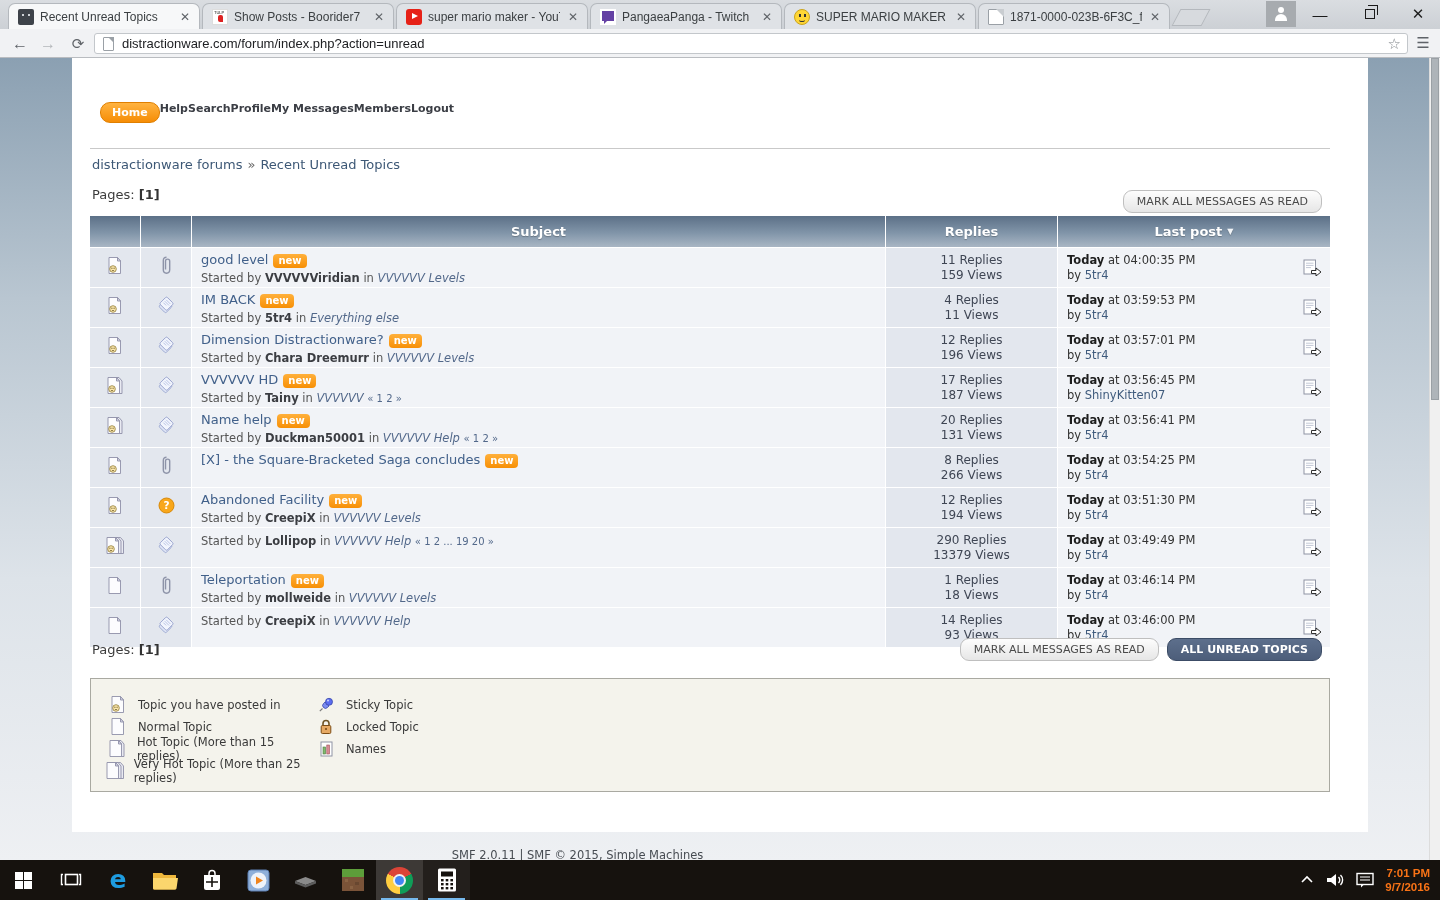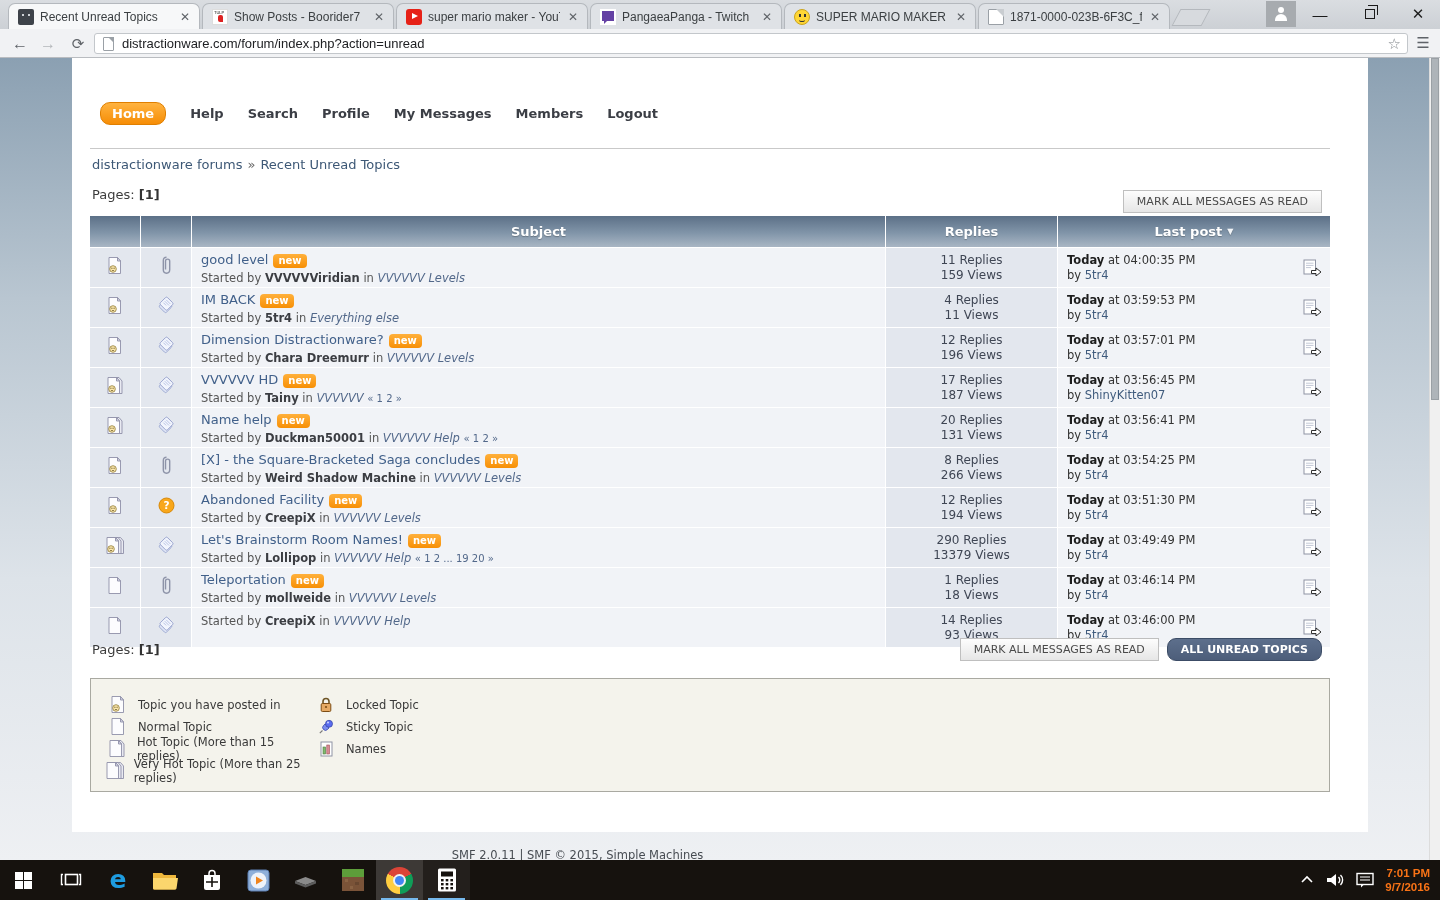--- a/index.html
+++ b/index.html
@@ -49,37 +49,37 @@
   .menu-ic { position:absolute; right:6px; top:5px; font-size:15px; color:#5f6368; width:22px; text-align:center; }
 
   
   .page { position:absolute; top:58px; left:0; width:1440px; height:802px;
     background:linear-gradient(180deg,#8ba0b2 0%,#b9c6d1 30%,#dde3e9 65%,#eef0f3 100%); }
   .vscroll { position:absolute; right:0; top:0; width:11px; height:802px; background:#f0f0f0; border-left:1px solid #dcdcdc; }
   .vthumb { position:absolute; left:1px; right:1px; top:0; height:342px; background:#aeb4b9; border:1px solid #9aa0a5; }
   .panel { position:absolute; left:72px; top:0; width:1296px; height:774px; background:#ffffff;
     font-family:"DejaVu Sans", sans-serif; }
 
-  .mainmenu { position:absolute; left:28px; top:44px; display:flex; align-items:center; gap:24px;
-    font-size:13px; font-weight:bold; color:#3b3e45; }
+  .mainmenu { position:absolute; left:28px; top:44px; display:flex; align-items:flex-start; 
+    font-size:11px; font-weight:bold; color:#3b3e45; }
   .mainmenu a { cursor:pointer; }
   .home-pill { background:linear-gradient(#ffb340,#f68d06); color:#fff; padding:3px 11px;
     border-radius:10px; border:1px solid #e07f00; }
 
   .divider { position:absolute; left:18px; top:90px; width:1240px; height:1px; background:#c9c9c9; }
   .breadcrumb { position:absolute; left:20px; top:99px; font-size:13px; color:#3d5876; }
   .breadcrumb .sep { color:#666; margin:0 5px; }
 
   .pages-line { font-size:13px; color:#3c3c3c; }
   .pages-line b { color:#333; }
   .pages-top { position:absolute; left:20px; top:129px; }
   .pages-bottom { position:absolute; left:20px; top:584px; }
 
   .btn-gray { display:inline-block; background:linear-gradient(#fdfdfd,#e6e6e6); border:1px solid #bfbfbf;
-    border-radius:0; padding:4px 13px; font-size:11px; color:#4a4a4a; cursor:pointer;
+    border-radius:9px; padding:4px 13px; font-size:11px; color:#4a4a4a; cursor:pointer;
     font-family:"DejaVu Sans", sans-serif; }
   .btn-blue { display:inline-block; background:linear-gradient(#5d6f8c,#4d5e7a); border:1px solid #3c4c66;
     border-radius:9px; padding:4px 13px; font-size:11px; color:#fff; font-weight:bold; cursor:pointer;
     font-family:"DejaVu Sans", sans-serif; }
   .markread-top { position:absolute; right:46px; top:132px; }
   .bottom-btns { position:absolute; right:46px; top:580px; display:flex; gap:8px; }
 
   .ttable { position:absolute; left:18px; top:158px; width:1240px; display:flex; flex-direction:column; gap:1px; }
   .thead, .trow { display:grid; grid-template-columns:50px 50px 1fr 171px 272px; column-gap:1px; }
   .thead { height:31px; }
@@ -455,21 +455,20 @@
                   <path d="M4.8 14.2q1.2 1.1 2.4 0" stroke="#5f501d" fill="none" stroke-width="0.7"></path>
                 </svg></span>
             </div>
             <div class="cell c-icon">
               <span><svg width="13" height="21" viewBox="0 0 13 21">
                   <path d="M6.5 2.2c-1.9 0-3.2 1.3-3.2 3.2v9.4c0 2 1.4 3.4 3.2 3.4s3.2-1.4 3.2-3.4V6.2c0-1.2-.9-2.1-2.1-2.1s-2.1.9-2.1 2.1v8.2" fill="none" stroke="#8d93a8" stroke-width="1.4"></path>
                 </svg></span>
             </div>
             <div class="cell c-subject">
               <div class="subj-line"><a class="subj">[X] - the Square-Bracketed Saga concludes</a><span class="new-badge">new</span></div>
-              <div class="byline">Started by <b class="starter">Weird Shadow Machine</b> in <i class="board">VVVVVV Levels</i></div>
             </div>
             <div class="cell c-replies">
               <div>8 Replies</div>
               <div>266 Views</div>
             </div>
             <div class="cell c-last">
               <div><b>Today</b> <span>at 03:54:25 PM</span><br>by <span class="lp-by">5tr4</span></div>
               <a class="lp-ic"><svg width="19" height="17" viewBox="0 0 19 17">
                   <rect x="1" y="1" width="11.5" height="14" fill="#fff" stroke="#8f94a4"></rect>
                   <path d="M3 4.2h7.5M3 6.4h7.5M3 8.6h5" stroke="#c3c8d6" fill="none"></path>
@@ -527,21 +526,20 @@
             <div class="cell c-icon">
               <span><svg width="21" height="21" viewBox="0 0 21 21">
                   <g transform="rotate(45 10.5 10.5)">
                     <rect x="5.6" y="7" width="9.6" height="9.6" rx="1.5" fill="#dfe5f6" stroke="#94a0cc" stroke-width="0.8"></rect>
                     <rect x="4.2" y="4.2" width="10" height="10" rx="1.5" fill="#f2f5fd" stroke="#94a0cc" stroke-width="0.9"></rect>
                     <path d="M6.2 6.7h6M6.2 8.7h6M6.2 10.7h4" stroke="#b7c1e4" stroke-width="0.9" fill="none"></path>
                   </g>
                 </svg></span>
             </div>
             <div class="cell c-subject">
-              <div class="subj-line"><a class="subj">Let's Brainstorm Room Names!</a><span class="new-badge">new</span></div>
               <div class="byline">Started by <b class="starter">Lollipop</b> in <i class="board">VVVVVV Help</i> <span class="pg">« 1 2 ... 19 20 »</span></div>
             </div>
             <div class="cell c-replies">
               <div>290 Replies</div>
               <div>13379 Views</div>
             </div>
             <div class="cell c-last">
               <div><b>Today</b> <span>at 03:49:49 PM</span><br>by <span class="lp-by">5tr4</span></div>
               <a class="lp-ic"><svg width="19" height="17" viewBox="0 0 19 17">
                   <rect x="1" y="1" width="11.5" height="14" fill="#fff" stroke="#8f94a4"></rect>
@@ -665,38 +663,38 @@
                 <path d="M2 1.5h8.5L13.5 5v12.5H2z" fill="#fcfcfe" stroke="#8e90a8" stroke-width="0.9"></path>
                 <path d="M10.5 1.5L13.5 5h-3z" fill="#d9dbeb" stroke="#8e90a8" stroke-width="0.9"></path>
               </svg>
             </span>
             <span>Very Hot Topic (More than 25 replies)</span>
           </div>
       </div>
       <div class="lcol2">
         <div class="litem">
             <span class="lic">
-              <svg width="14" height="17" viewBox="0 0 14 17">
-                <path d="M4 8V5.5a3 3 0 0 1 6 0V8" fill="none" stroke="#6e5426" stroke-width="1.6"></path>
-                <rect x="2.2" y="7.5" width="9.6" height="8" rx="1.2" fill="#e6a963" stroke="#7c4c14"></rect>
-                <circle cx="7" cy="11" r="1.1" fill="#7c4c14"></circle>
-              </svg>
-            </span>
-            <span>Locked Topic</span>
-          </div>
-        <div class="litem">
-            <span class="lic">
               <svg width="17" height="17" viewBox="0 0 17 17">
                 <path d="M4.5 12.5L1.8 15.2" stroke="#7a7a7a" stroke-width="1.1"></path>
                 <path d="M7 6l4 4-1.5 1.5a2.8 2.8 0 0 1-4-4z" fill="#7b8cf0" stroke="#3947a8" stroke-width="0.8"></path>
                 <circle cx="11" cy="5.8" r="3.5" fill="#5b6cf0" stroke="#3947a8" stroke-width="0.8"></circle>
                 <circle cx="10" cy="4.6" r="1" fill="#cdd5ff"></circle>
               </svg>
             </span>
             <span>Sticky Topic</span>
+          </div>
+        <div class="litem">
+            <span class="lic">
+              <svg width="14" height="17" viewBox="0 0 14 17">
+                <path d="M4 8V5.5a3 3 0 0 1 6 0V8" fill="none" stroke="#6e5426" stroke-width="1.6"></path>
+                <rect x="2.2" y="7.5" width="9.6" height="8" rx="1.2" fill="#e6a963" stroke="#7c4c14"></rect>
+                <circle cx="7" cy="11" r="1.1" fill="#7c4c14"></circle>
+              </svg>
+            </span>
+            <span>Locked Topic</span>
           </div>
         <div class="litem">
             <span class="lic">
               <svg width="13" height="16" viewBox="0 0 13 16">
                 <rect x="1" y="1" width="11" height="14" fill="#fff" stroke="#8f94a4"></rect>
                 <rect x="3" y="6" width="2.6" height="7" fill="#7fba6e" stroke="#4e7a40" stroke-width="0.6"></rect>
                 <rect x="6.8" y="4" width="2.6" height="9" fill="#d98c94" stroke="#9a4a52" stroke-width="0.6"></rect>
               </svg>
             </span>
             <span>Names</span>

